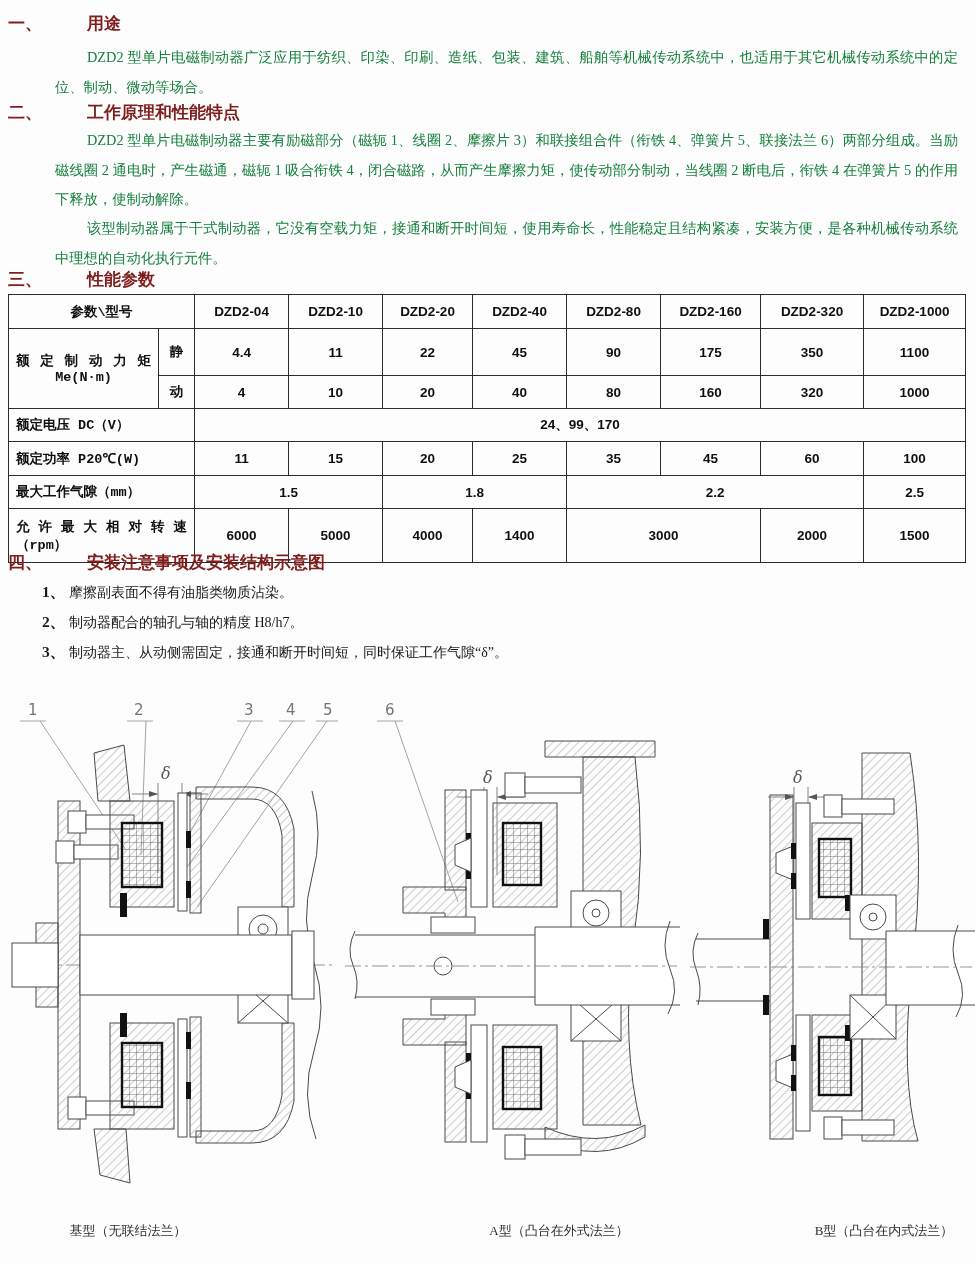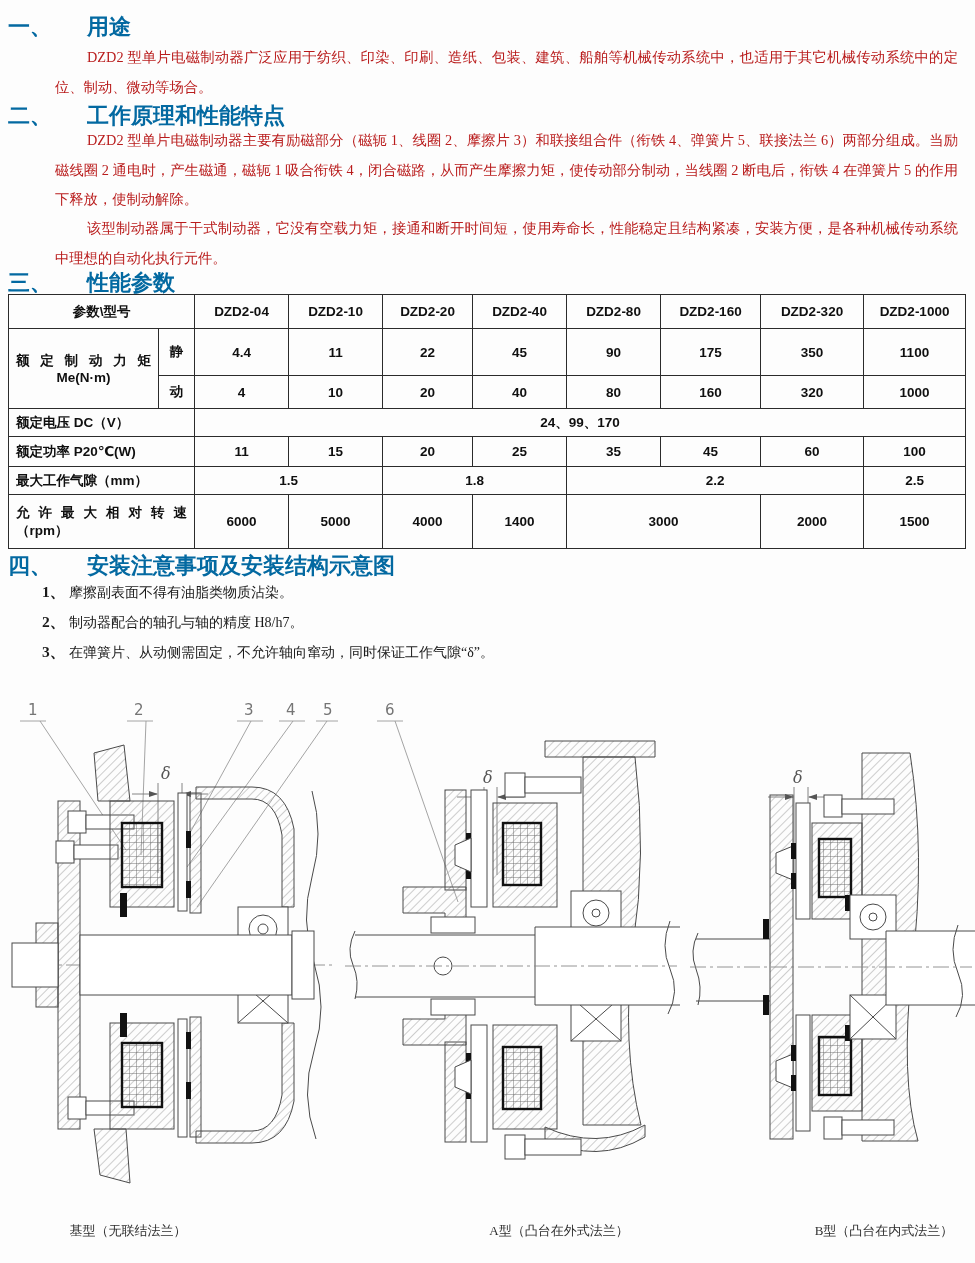--- a/index.html
+++ b/index.html
@@ -1,33 +1,33 @@
 <!DOCTYPE html>
 <html><head>
 <meta charset="utf-8">
 <style>
   html,body{margin:0;padding:0;background:#e8e8e8;}
   #page{position:relative;width:975px;height:1263px;background:#fdfdfd;overflow:hidden;
         font-family:"Liberation Serif","DejaVu Serif",serif;color:#1a1a1a;}
   
-  .sec-head{position:absolute;left:8px;font-weight:700;font-size:22px;color:#0369a1;white-space:nowrap;}
+  .sec-head{position:absolute;left:8px;font-weight:700;font-size:17px;color:#7f1d1d;white-space:nowrap;}
   .sec-num{display:inline-block;width:79px;}
   .sec-title{display:inline-block;}
   
   .para{position:absolute;left:55px;width:903px;font-size:14.3px;line-height:29.5px;
-        text-align:justify;text-indent:32px;color:#b91c1c;}
+        text-align:justify;text-indent:32px;color:#15803d;}
   
   .list-item{position:absolute;left:42px;width:900px;font-size:14px;white-space:nowrap;}
   .li-num{display:inline-block;width:27px;font-weight:700;font-size:15.5px;}
   
   .spec{position:absolute;left:8px;top:294px;border-collapse:collapse;table-layout:fixed;width:957px;
         font-family:"Liberation Sans","DejaVu Sans",sans-serif;}
   .spec td{border:1.6px solid #2b2b2b;text-align:center;vertical-align:middle;
         font-size:13.5px;font-weight:600;color:#0f0f0f;padding:0 4px;overflow:hidden;}
-  .spec td.lbl{text-align:left;padding:0 7px;}
+  .spec td.lbl{text-align:left;padding:7px 7px;font-family:Liberation Mono, monospace;}
   .spec td.corner{text-align:center;}
   .spec .spread{text-align:justify;text-align-last:justify;}
   .spec .l2{text-align:center;}
   .spec .l2l{text-align:left;}
   .spec td.sub{padding:0 2px;}
   
   .fig{position:absolute;top:695px;}
   #fig1{left:10px;}  #fig2{left:345px;}  #fig3{left:690px;}
   .caption{position:absolute;top:1222px;transform:translateX(-50%);font-size:13px;color:#2e2e2e;
         white-space:nowrap;font-family:"Liberation Serif",serif;}
@@ -156,21 +156,21 @@
   <div class="sec-head" style="top:551px">
     <span class="sec-num">四、</span><span class="sec-title">安装注意事项及安装结构示意图</span>
   </div>
   <div class="list-item" style="top:582px">
     <span class="li-num">1、</span><span>摩擦副表面不得有油脂类物质沾染。</span>
   </div>
   <div class="list-item" style="top:612px">
     <span class="li-num">2、</span><span>制动器配合的轴孔与轴的精度 H8/h7。</span>
   </div>
   <div class="list-item" style="top:642px">
-    <span class="li-num">3、</span><span>在弹簧片、从动侧需固定，不允许轴向窜动，同时保证工作气隙“δ”。</span>
+    <span class="li-num">3、</span><span>制动器主、从动侧需固定，接通和断开时间短，同时保证工作气隙“δ”。</span>
   </div>
 
   <svg id="fig1" class="fig" width="330" height="500" viewBox="0 0 330 500">
     <defs>
       <pattern id="h45" patternUnits="userSpaceOnUse" width="6" height="6" patternTransform="rotate(45)">
         <line x1="0" y1="0" x2="0" y2="6" stroke="#9e9e9e" stroke-width="1"></line>
       </pattern>
       <pattern id="coilp" patternUnits="userSpaceOnUse" width="7" height="7">
         <path d="M7 0H0V7" fill="none" stroke="#666" stroke-width="0.9"></path>
       </pattern>

